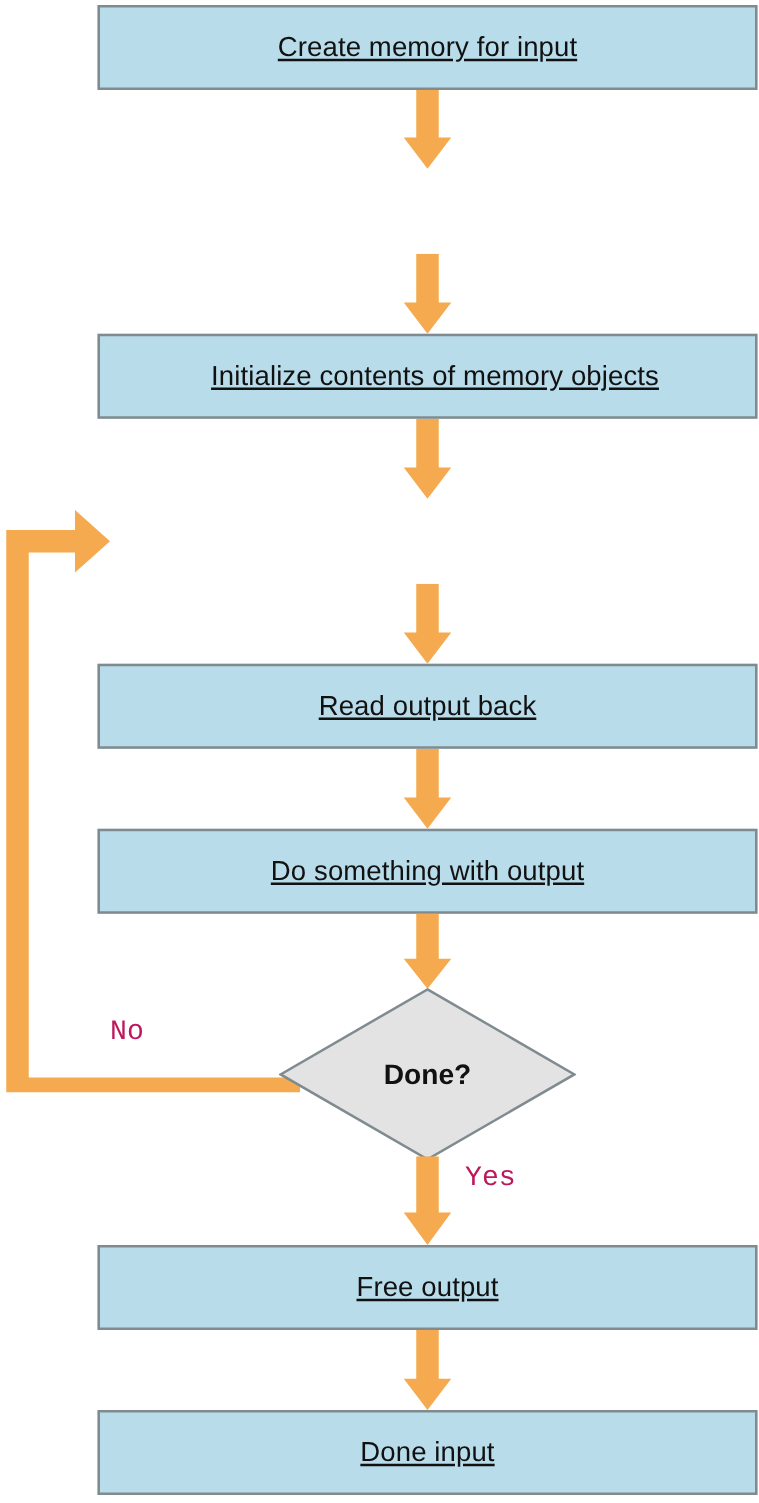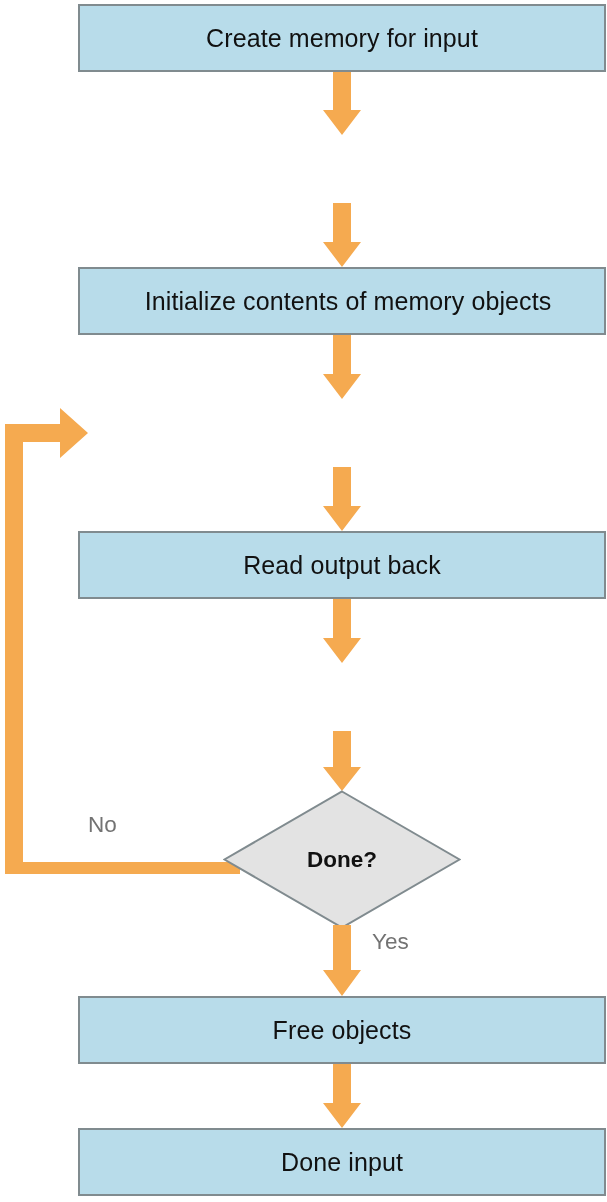--- a/index.html
+++ b/index.html
@@ -25,25 +25,26 @@
     height: 68px;
     box-sizing: border-box;
     background: #b8dcea;
     border: 2px solid #808b8f;
     display: flex;
     align-items: center;
     justify-content: center;
   }
   .proc-label {
     font-family: "Liberation Sans", sans-serif;
-    font-size: 25px;
+    font-size: 22px;
     color: #111111;
     letter-spacing: 0.1px;
     line-height: 1;
     white-space: nowrap;
+    text-decoration: underline;
   }
   .decision {
     position: absolute;
     left: 223px;
     top: 790px;
     width: 238px;
     height: 139px;
   }
   .decision svg {
     display: block;
@@ -70,23 +71,23 @@
     left: 323px;
     width: 38px;
   }
   .v-arrow svg {
     display: block;
     width: 38px;
     height: 100%;
   }
   .edge-label {
     position: absolute;
-    font-family: Liberation Sans, sans-serif;
+    font-family: Liberation Mono, monospace;
     font-size: 22.5px;
-    color: #737373;
+    color: #be185d;
     white-space: nowrap;
   }
   #loop-arrow {
     position: absolute;
     left: 0px;
     top: 404px;
     width: 240px;
     height: 470px;
   }
   #loop-arrow svg {
@@ -137,20 +138,23 @@
   <div class="proc-box" style="top:531px;">
     <span class="proc-label">Read output back</span>
   </div>
 
   <div class="v-arrow" style="top:599px; height:64px;">
     <svg viewBox="0 0 38 64" preserveAspectRatio="none">
       <polygon points="10,0 28,0 28,39 38,39 19,64 0,39 10,39" fill="#f5aa50"></polygon>
     </svg>
   </div>
 
+  <div class="proc-box" style="top:663px;">
+    <span class="proc-label">Do something with output</span>
+  </div>
 
   <div class="v-arrow" style="top:731px; height:60px;">
     <svg viewBox="0 0 38 60" preserveAspectRatio="none">
       <polygon points="10,0 28,0 28,36 38,36 19,60 0,36 10,36" fill="#f5aa50"></polygon>
     </svg>
   </div>
 
   <div id="loop-arrow">
     <svg viewBox="0 0 240 470" preserveAspectRatio="none">
       <path d="M 240,458 L 240,470 L 5,470 L 5,20 L 60,20 L 60,4 L 88,29 L 60,54 L 60,38 L 23,38 L 23,458 Z" fill="#f5aa50"></path>
@@ -168,21 +172,21 @@
 
   <div class="edge-label" style="left:372px; top:929px;">Yes</div>
 
   <div class="v-arrow" style="top:925px; height:71px;">
     <svg viewBox="0 0 38 71" preserveAspectRatio="none">
       <polygon points="10,0 28,0 28,45 38,45 19,71 0,45 10,45" fill="#f5aa50"></polygon>
     </svg>
   </div>
 
   <div class="proc-box" style="top:996px;">
-    <span class="proc-label">Free objects</span>
+    <span class="proc-label">Free output</span>
   </div>
 
   <div class="v-arrow" style="top:1064px; height:64px;">
     <svg viewBox="0 0 38 64" preserveAspectRatio="none">
       <polygon points="10,0 28,0 28,39 38,39 19,64 0,39 10,39" fill="#f5aa50"></polygon>
     </svg>
   </div>
 
   <div class="proc-box" style="top:1128px;">
     <span class="proc-label">Done input</span>

